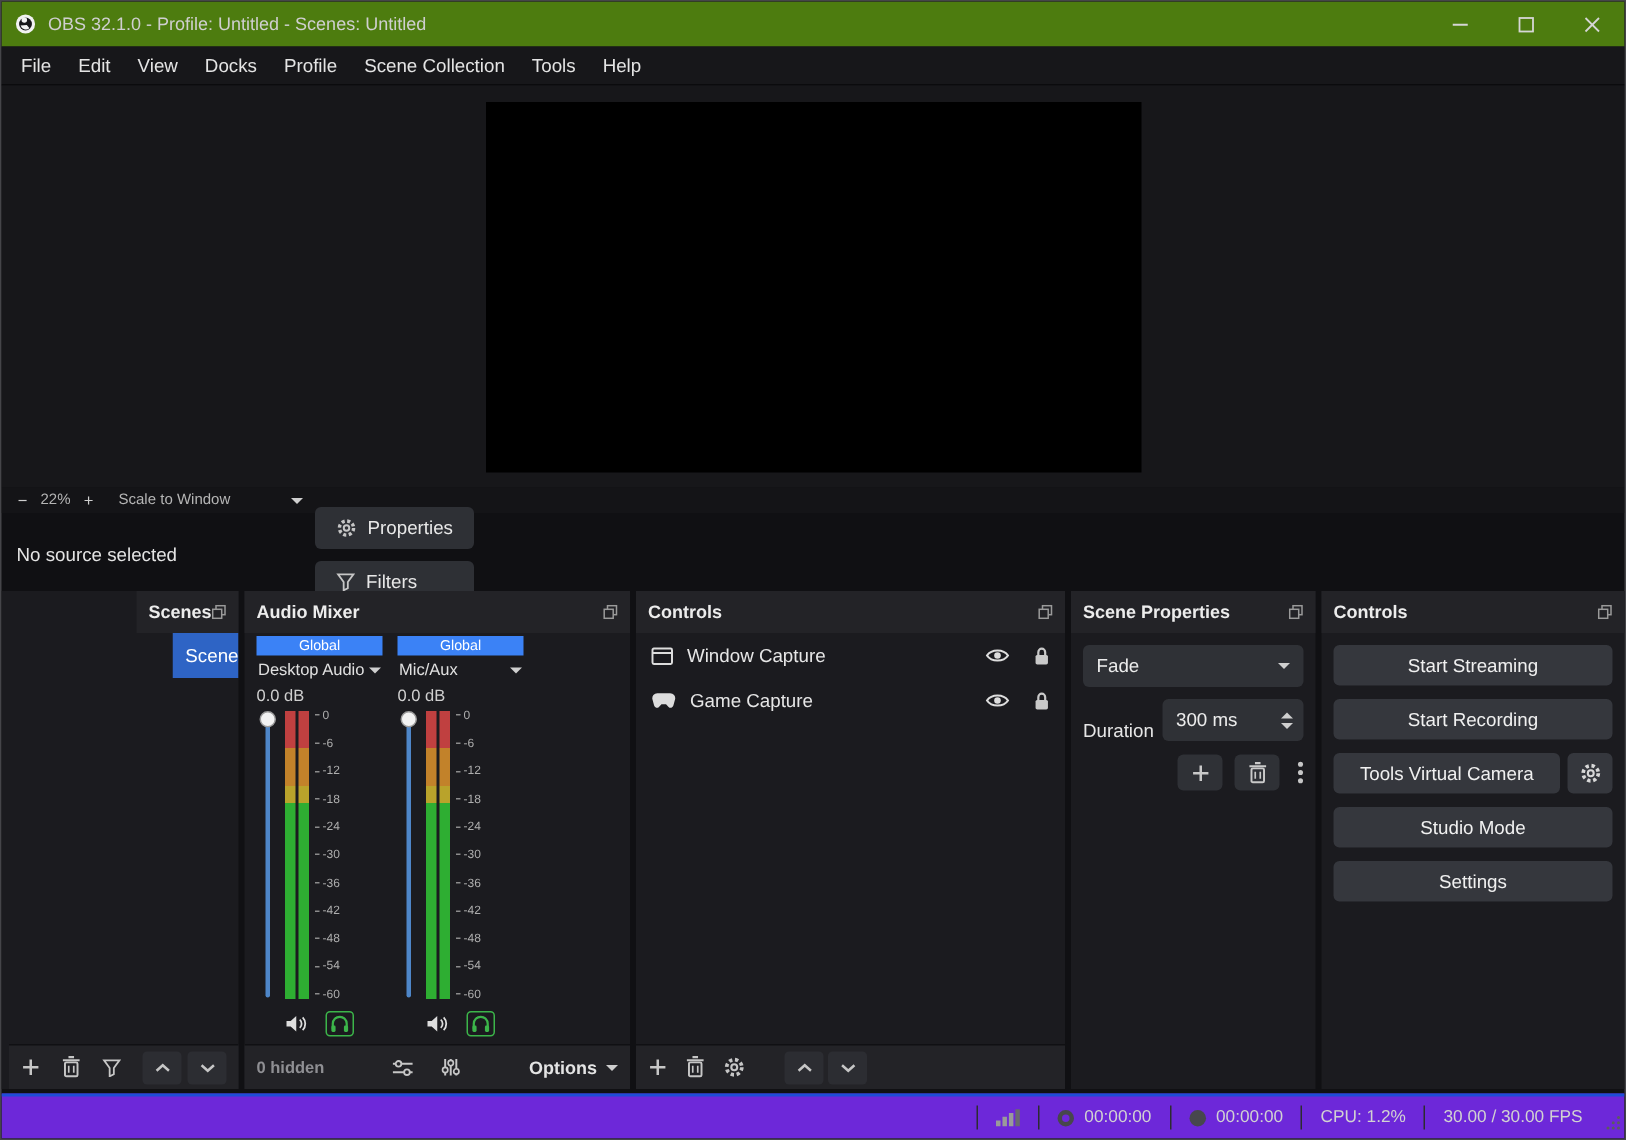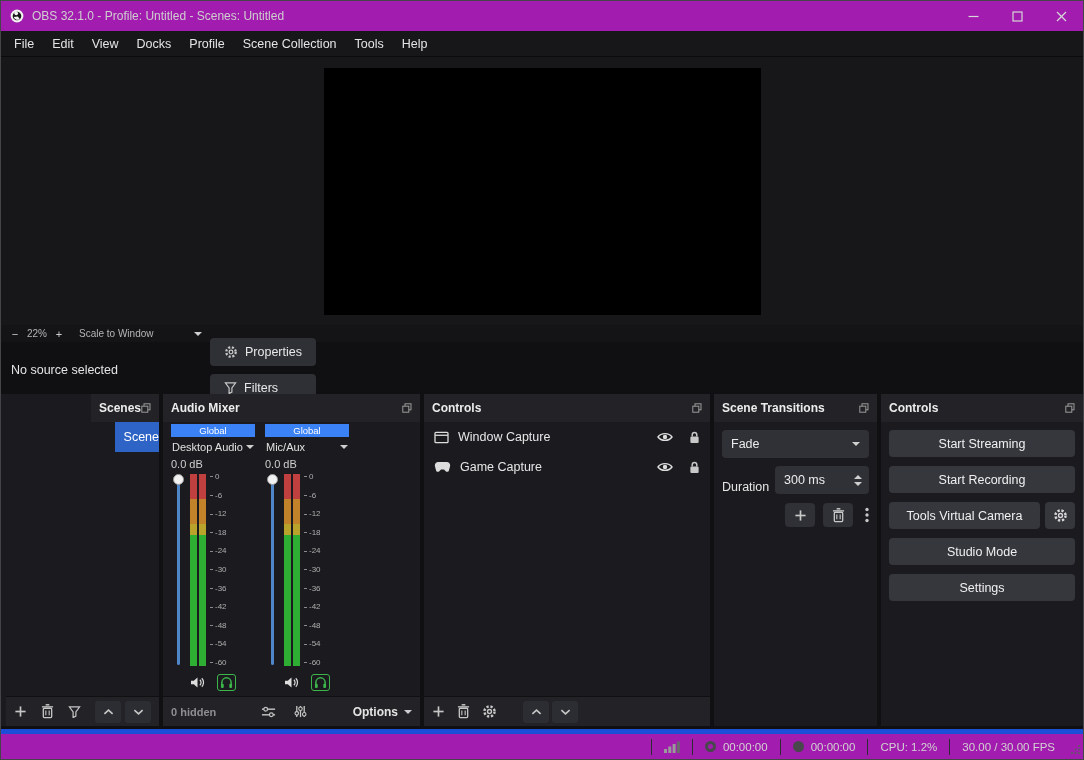--- a/index.html
+++ b/index.html
@@ -9,21 +9,21 @@
     --meter-yellow:#b9a32b;
     --meter-green:#2eae32;
     --monitor-green:#3cb54a;
   }
   *{margin:0;padding:0;box-sizing:border-box;}
   body{background:#2a2a2a;font-family:"Liberation Sans","DejaVu Sans",sans-serif;}
   .window{width:1084px;height:760px;background:#101013;border:1px solid #454549;
     display:flex;flex-direction:column;color:#e6e6e6;overflow:hidden;position:relative;}
 
   
-  .titlebar{height:30px;background:#a21caf;display:flex;align-items:center;padding-left:9px;gap:8px;flex:none;}
+  .titlebar{height:30px;background:#4d7c0f;display:flex;align-items:center;padding-left:9px;gap:8px;flex:none;}
   .titlebar .title{font-size:12px;color:#cfcfcf;}
   .winbtns{margin-left:auto;display:flex;height:100%;}
   .winbtn{width:44px;height:100%;display:flex;align-items:center;justify-content:center;color:#d6d6d6;}
 
   
   .menubar{height:26px;background:#17171a;display:flex;align-items:center;padding-left:4px;flex:none;border-bottom:1px solid #0b0b0d;}
   .menu-item{padding:0 9px;font-size:12.5px;color:#e4e4e4;height:100%;display:flex;align-items:center;}
 
   
   .preview{height:268px;background:#17171a;flex:none;display:flex;justify-content:center;}
@@ -100,21 +100,21 @@
   .ctl-btn{width:100%;height:27px;background:#35373d;border-radius:4px;display:flex;align-items:center;justify-content:center;font-size:12.5px;color:#f0f0f0;margin-bottom:9px;}
   .vc-row{display:flex;gap:5px;margin-bottom:9px;}
   .vc-row .ctl-btn{flex:1;margin-bottom:0;}
   .vc-gear{width:30px;height:27px;background:#35373d;border-radius:4px;display:flex;align-items:center;justify-content:center;color:#d8d8d8;flex:none;}
 
   
   .caret{width:0;height:0;border-left:4px solid transparent;border-right:4px solid transparent;border-top:4px solid #cfcfcf;}
   .caret-up{width:0;height:0;border-left:4px solid transparent;border-right:4px solid transparent;border-bottom:4px solid #cfcfcf;}
 
   
-  .statusbar{margin-top:auto;height:30px;background:#a21caf;border-top:5px solid #1d4ed8;display:flex;align-items:center;justify-content:flex-end;padding-right:16px;font-size:11.5px;color:#d2d2d2;flex:none;position:relative;}
+  .statusbar{margin-top:auto;height:30px;background:#6d28d9;border-top:2px solid #1d4ed8;display:flex;align-items:center;justify-content:flex-end;padding-right:16px;font-size:11.5px;color:#d2d2d2;flex:none;position:relative;}
   .sb-item{display:flex;align-items:center;gap:7px;padding:0 12px;}
   .sb-sep{width:1px;height:16px;background:#2c2c31;}
   .disc-ring{width:11px;height:11px;border-radius:50%;border:3px solid #47474c;}
   .disc-fill{width:11px;height:11px;border-radius:50%;background:#47474c;}
   .grip{position:absolute;right:2px;bottom:2px;}
 </style>
 </head>
 <body>
 
 <div class="window">
@@ -474,21 +474,21 @@
         <div class="chev-btn" style="margin-left:-9px;">
           <svg width="11" height="8" viewBox="0 0 12 8">
               <polyline points="1.5,2 6,6 10.5,2" fill="none" stroke="currentColor" stroke-width="1.8"></polyline>
             </svg>
         </div>
       </div>
     </div>
 
     <div class="dock dock-transitions">
       <div class="dock-header">
-        <span class="dock-title">Scene Transitions</span>
+        <span class="dock-title">Scene Properties</span>
         <span class="dock-float">
           <svg width="10" height="10" viewBox="0 0 10 10">
               <rect x="3" y="0.8" width="6" height="6" fill="none" stroke="currentColor"></rect>
               <rect x="0.8" y="3.2" width="6" height="6" fill="#232327" stroke="currentColor"></rect>
             </svg>
         </span>
       </div>
       <div class="dock-body trans-body">
         <div class="combo">
           <span>Fade</span>

